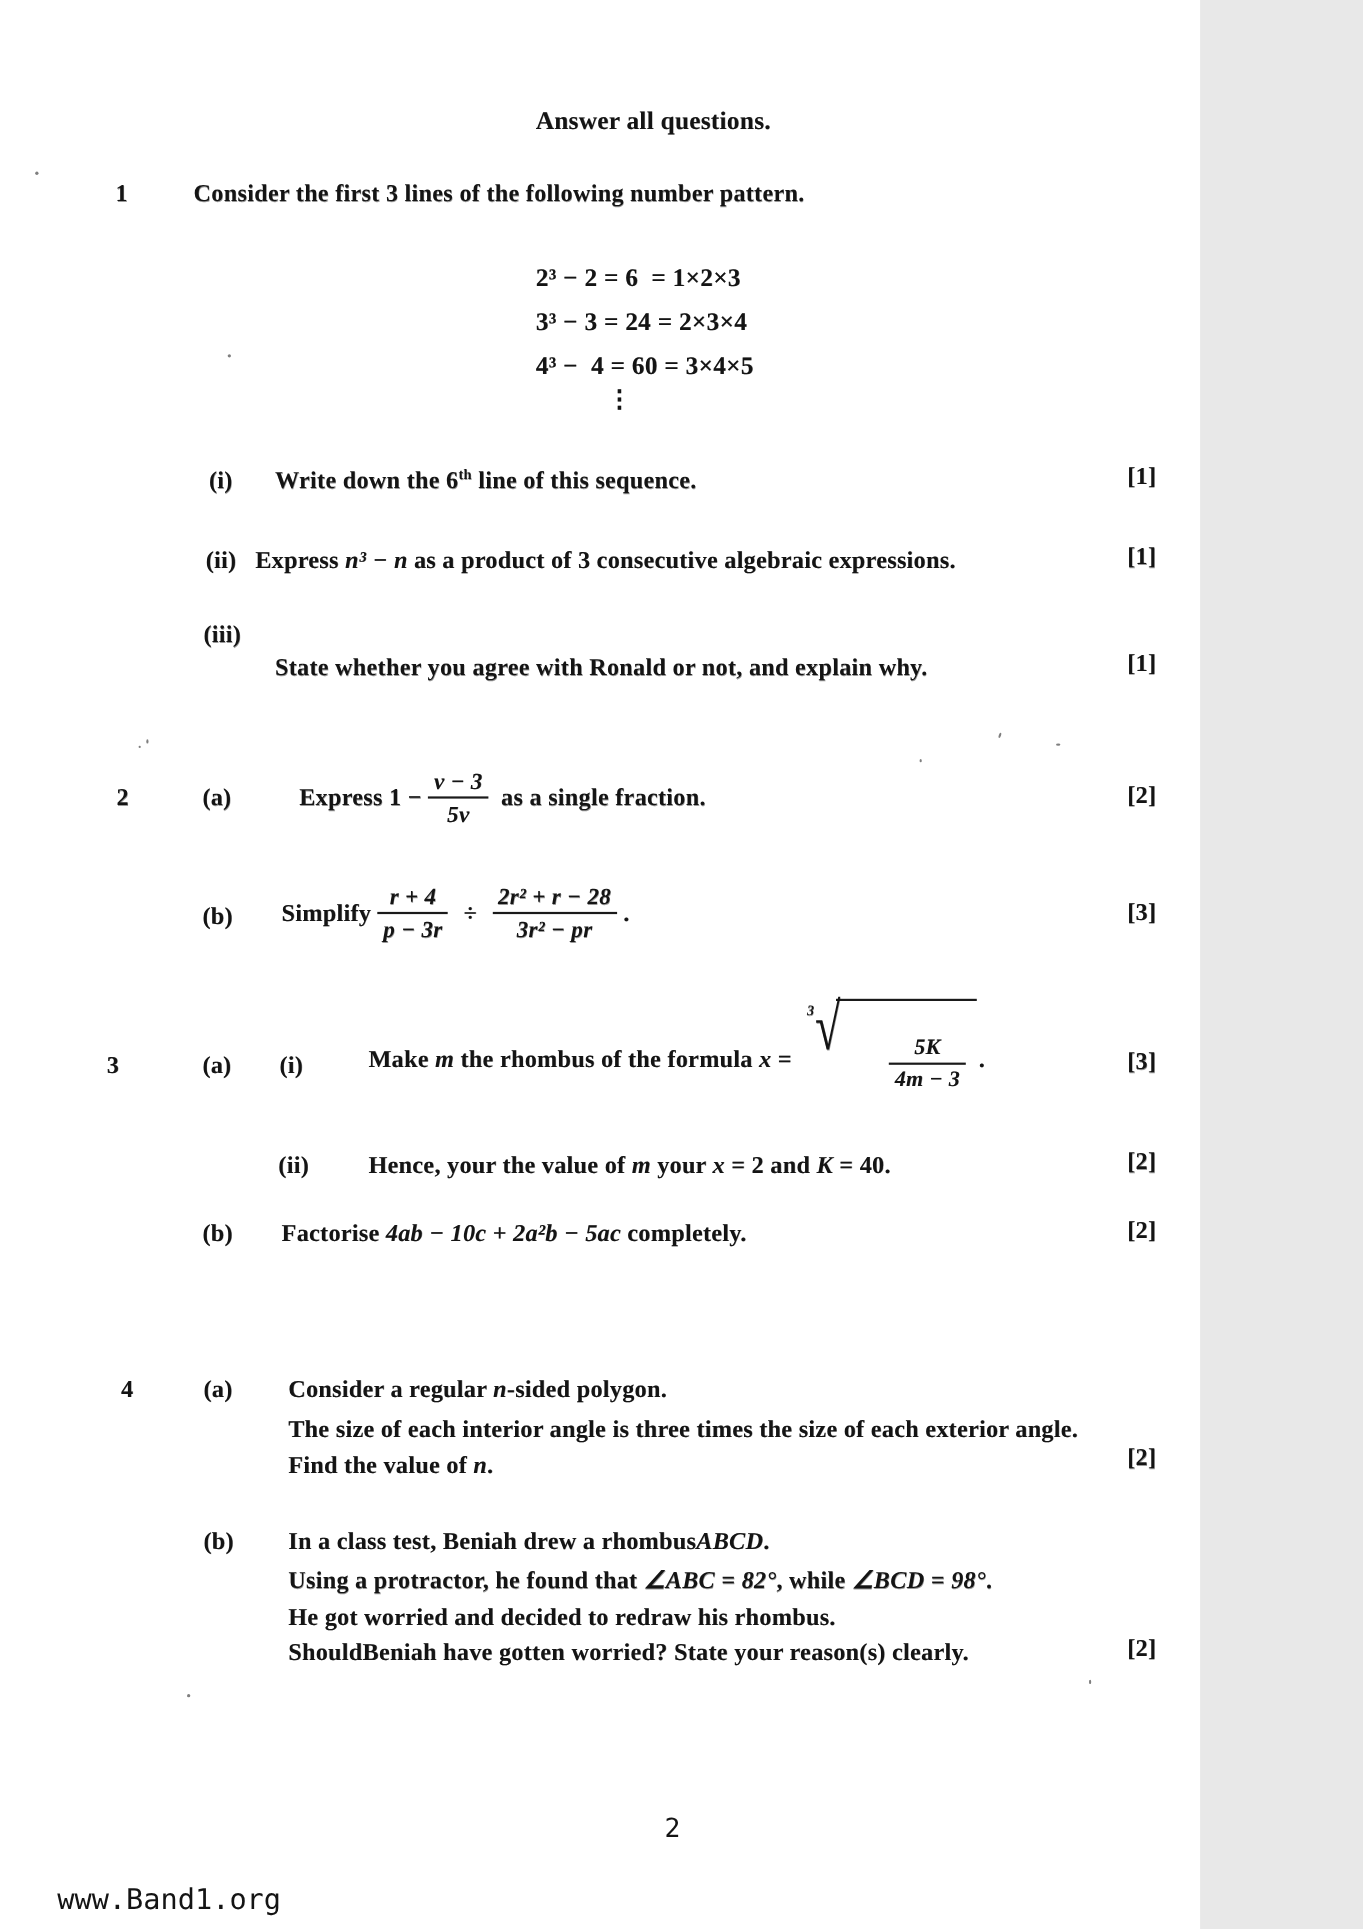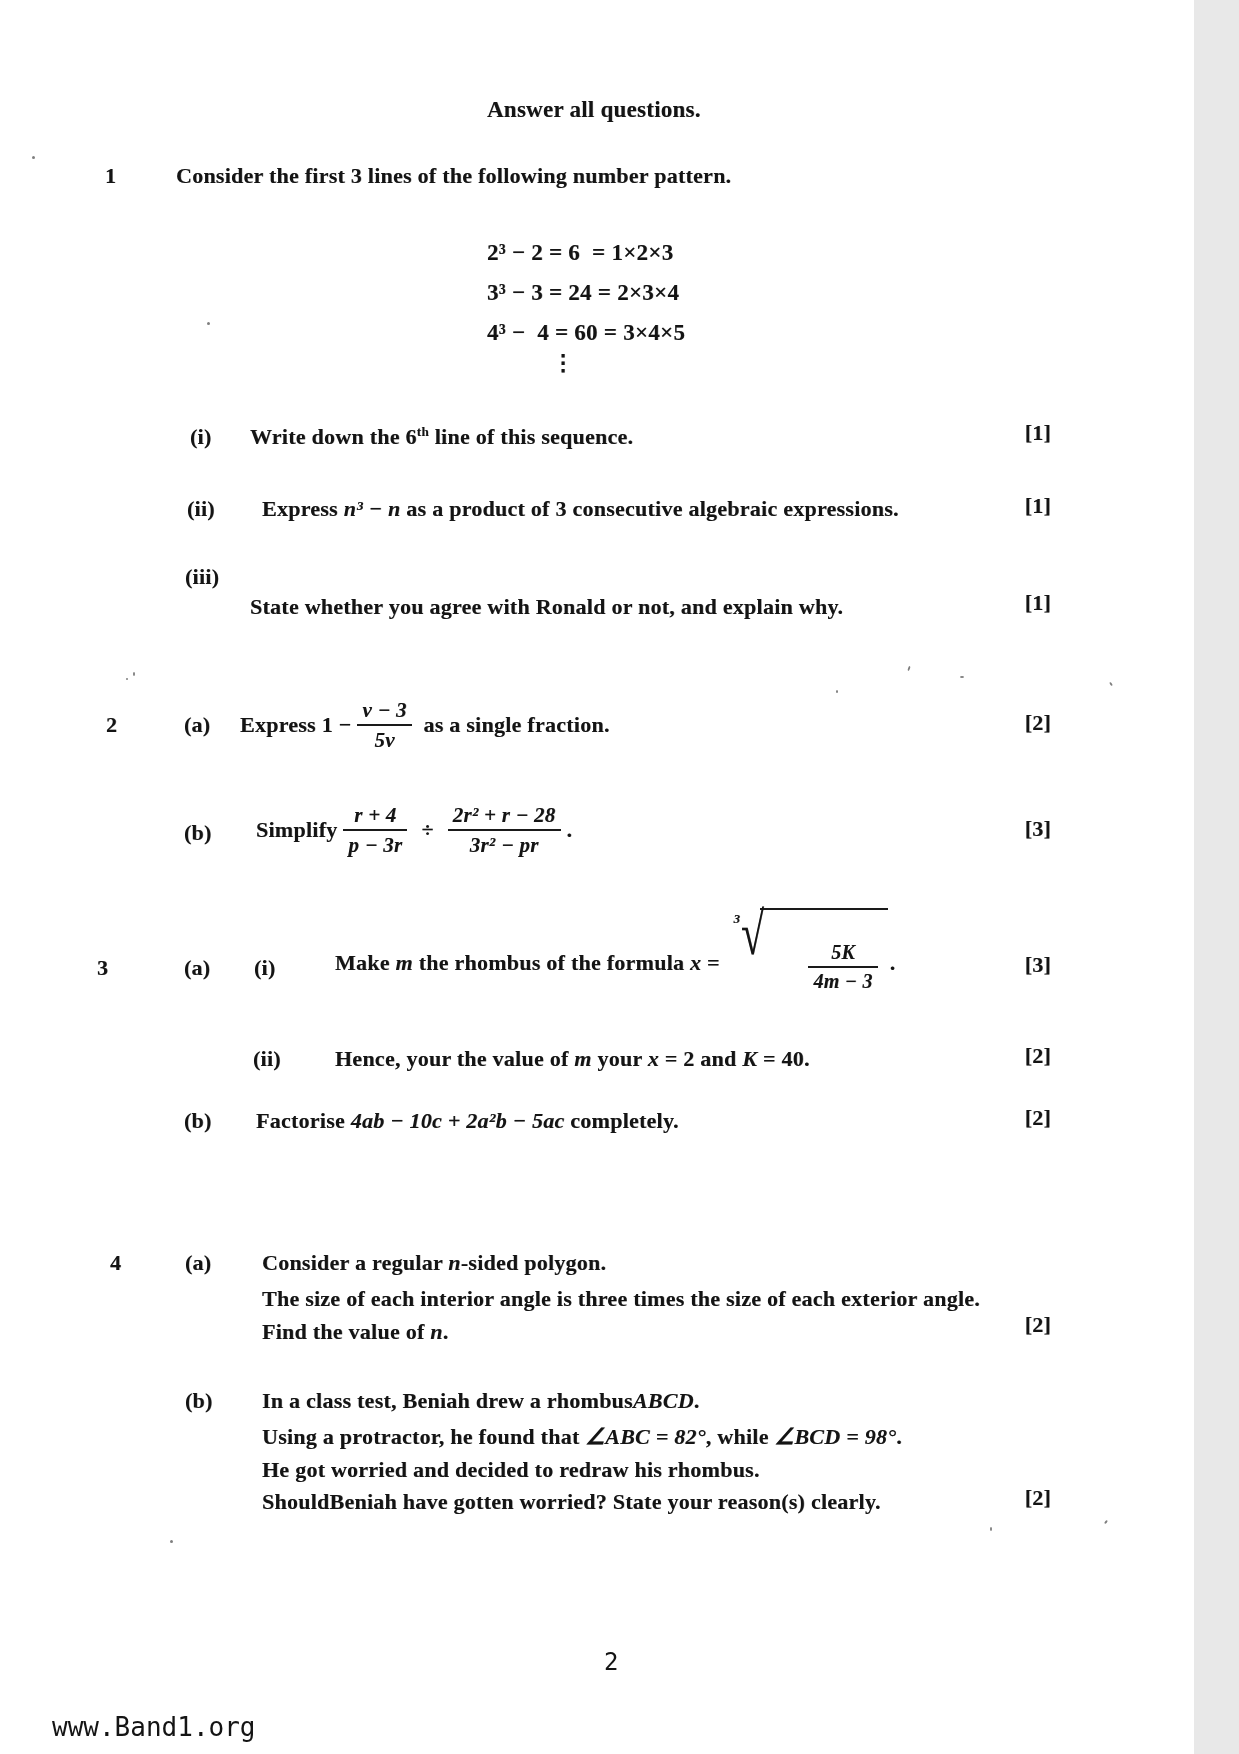--- a/index.html
+++ b/index.html
@@ -1,16 +1,16 @@
 <!DOCTYPE html>
 <html><head>
 <meta charset="utf-8">
 <style>
   html,body{margin:0;padding:0;background:#e8e8e8;}
-  .page{position:relative;width:1194px;height:1754px;background:#ffffff;overflow:hidden;
+  .page{position:relative;width:1091px;height:1754px;background:#ffffff;overflow:hidden;
         font-family:"Liberation Serif",serif;color:#141414;}
   .t{position:absolute;font-size:22px;font-weight:600;letter-spacing:.25px;white-space:pre;
      text-shadow:.4px .4px .2px rgba(30,30,30,.45);}
   .eqline{font-size:23px;}
   .lbl{font-weight:600;}
   .it{font-style:italic;}
   .sup{vertical-align:super;font-size:.6em;line-height:0;text-align:right;}
   .marks{width:48px;text-align:center;}
   .row{position:absolute;display:flex;align-items:center;}
   .frac{display:inline-block;text-align:center;vertical-align:middle;font-size:21px;margin:0 6px;line-height:1.15;}
@@ -39,30 +39,30 @@
   <div class="t eqline" style="left:487px;top:240px;">2³ − 2 = 6  = 1×2×3</div>
   <div class="t eqline" style="left:487px;top:280px;">3³ − 3 = 24 = 2×3×4</div>
   <div class="t eqline" style="left:487px;top:320px;">4³ −  4 = 60 = 3×4×5</div>
   <div class="t vdots" style="left:552px;top:350px;">⋮</div>
 
   <div class="t lbl" style="left:190px;top:424px;">(i)</div>
   <div class="t" style="left:250px;top:424px;"><span>Write down the 6</span><span class="sup">th</span><span> line of this sequence.</span></div>
   <div class="t marks" style="left:1014px;top:420px;">[1]</div>
 
   <div class="t lbl" style="left:187px;top:496px;">(ii)</div>
-  <div class="t" style="left:262px;top:496px;"><span>Express </span><span class="it">n³ − n</span><span> as a product of 3 consecutive algebraic expressions.</span></div>
+  <div class="t" style="left:232px;top:496px;"><span>Express </span><span class="it">n³ − n</span><span> as a product of 3 consecutive algebraic expressions.</span></div>
   <div class="t marks" style="left:1014px;top:493px;">[1]</div>
 
   <div class="t lbl" style="left:185px;top:564px;">(iii)</div>
   <div class="t" style="left:250px;top:594px;">State whether you agree with Ronald or not, and explain why.</div>
   <div class="t marks" style="left:1014px;top:590px;">[1]</div>
 
   <div class="t lbl" style="left:106px;top:712px;">2</div>
   <div class="t lbl" style="left:184px;top:712px;">(a)</div>
-  <div class="row t" style="left:240px;top:690px;height:70px;">
+  <div class="row t" style="left:272px;top:690px;height:70px;">
     <span>Express 1 −</span>
     <span class="frac it"><span class="fnum">v − 3</span><span class="fden">5v</span></span>
     <span> as a single fraction.</span>
   </div>
   <div class="t marks" style="left:1014px;top:710px;">[2]</div>
 
   <div class="t lbl" style="left:184px;top:820px;">(b)</div>
   <div class="row t" style="left:256px;top:792px;height:76px;">
     <span>Simplify</span>
     <span class="frac it"><span class="fnum">r + 4</span><span class="fden">p − 3r</span></span>

